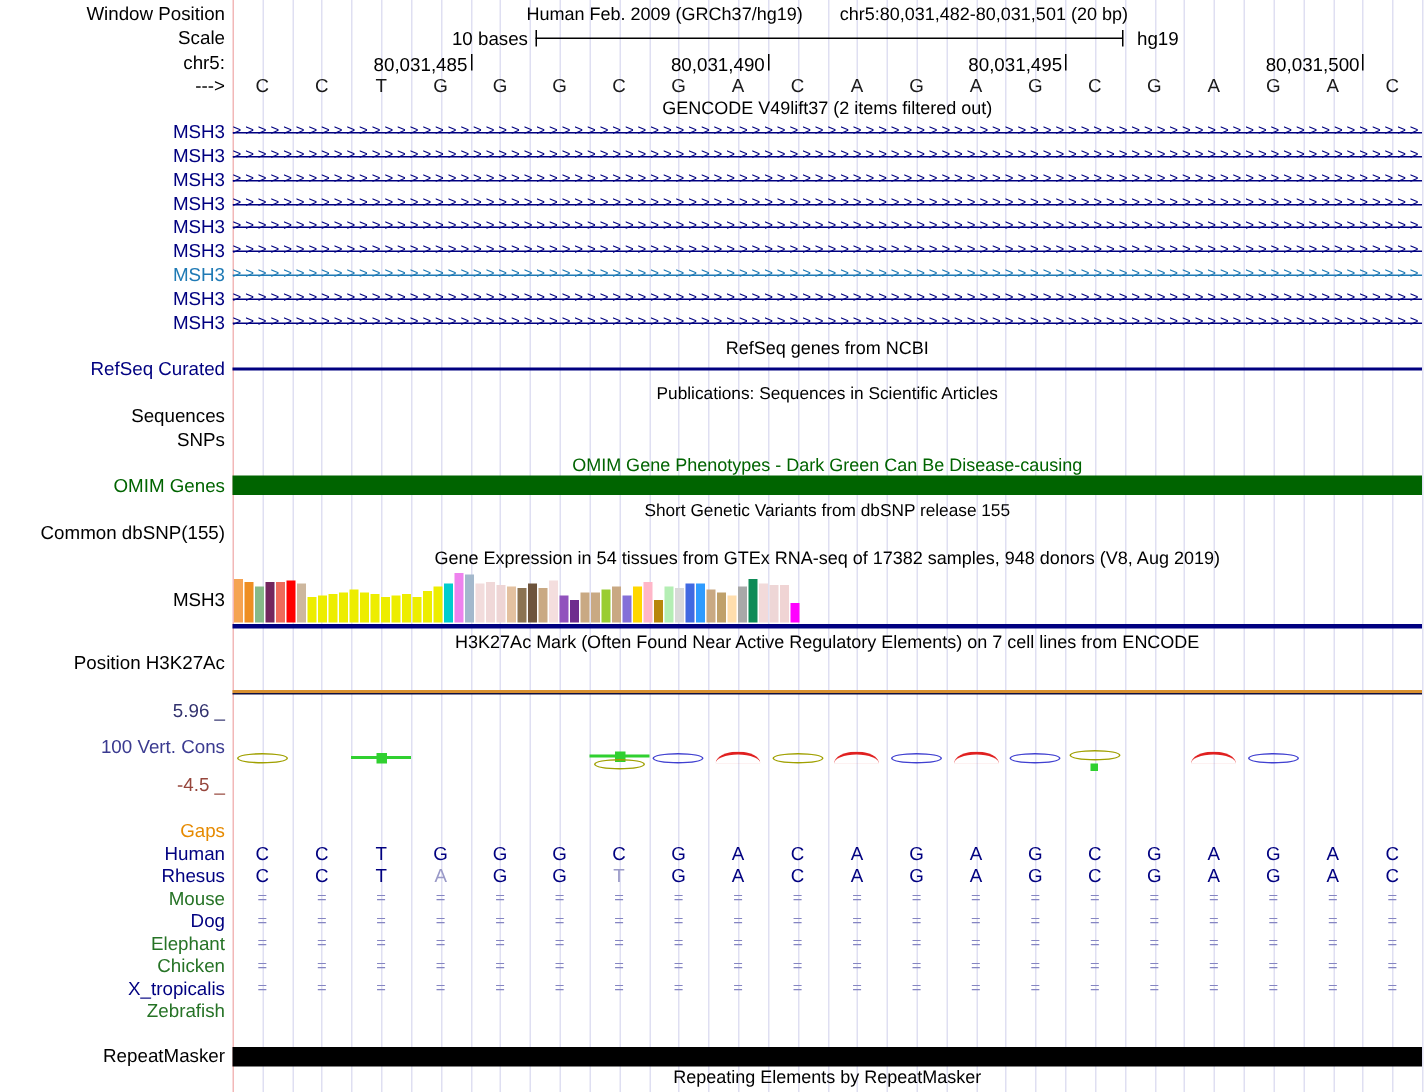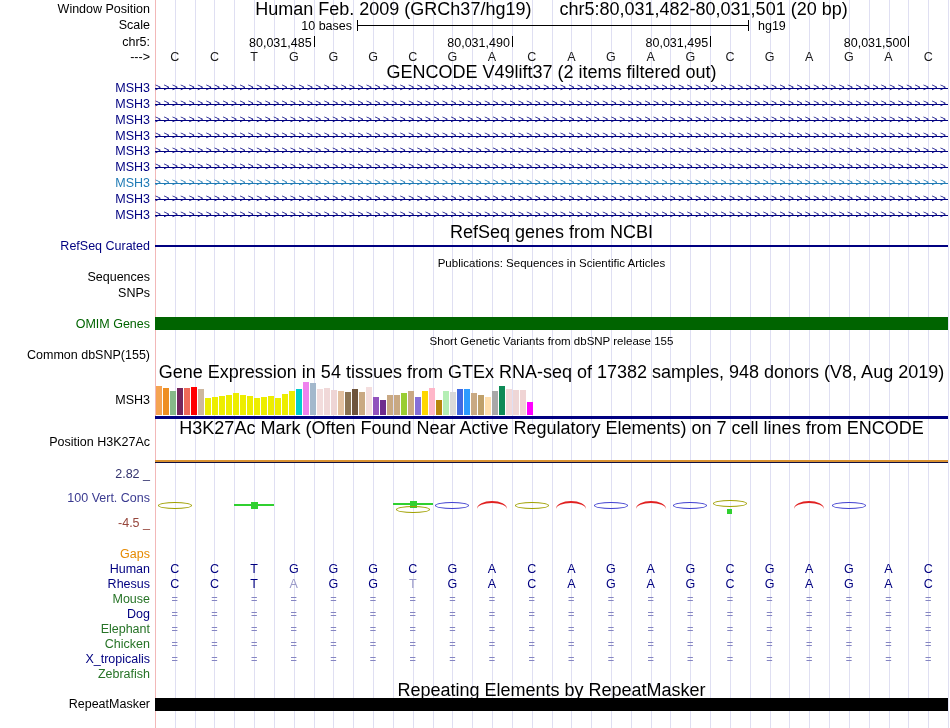--- a/index.html
+++ b/index.html
@@ -2,21 +2,21 @@
 <html><head>
 <meta charset="utf-8">
 <style>
   html,body{margin:0;padding:0;background:#fff;}
   #browser{
     position:relative;width:950px;height:728px;background:#fff;overflow:hidden;
     font-family:"Liberation Sans","DejaVu Sans",sans-serif;color:#000;
   }
   .abs{position:absolute;}
   .lbl{position:absolute;left:0;width:150px;text-align:right;font-size:12.5px;line-height:13px;white-space:nowrap;}
-  .title{position:absolute;left:155px;width:793px;text-align:center;font-size:18px;line-height:13px;white-space:nowrap;}
+  .title{position:absolute;left:155px;width:793px;text-align:center;font-size:12px;line-height:13px;white-space:nowrap;}
   .gridline{position:absolute;top:0;height:728px;width:1px;}
   .seq-letter{position:absolute;width:22px;text-align:center;font-size:12.5px;line-height:13px;}
   .gene-row{position:absolute;left:155px;width:793px;height:13px;overflow:hidden;}
   .gene-row .midline{position:absolute;top:6px;left:0;width:100%;height:1px;}
   .gene-row .arrows{position:absolute;top:0;left:0;width:100%;height:13px;font-size:10px;line-height:12px;letter-spacing:2.6px;overflow:hidden;white-space:nowrap;}
   .hline{position:absolute;left:155px;width:793px;}
   .bar{position:absolute;}
   .glyph-lens{position:absolute;border-radius:50%;background:transparent;}
   .glyph-arc{position:absolute;border-radius:50% 50% 0 0 / 100% 100% 0 0;}
   .cell{position:absolute;width:24px;text-align:center;}
@@ -169,20 +169,21 @@
     </div>
 
   <div class="title" style="top:226px;">RefSeq genes from NCBI</div>
   <div class="lbl" style="top:240px;color:#000080;">RefSeq Curated</div>
   <div class="hline" style="top:245px;height:1.5px;background:#000080;"></div>
 
   <div class="title" style="top:257px;font-size:11.5px;">Publications: Sequences in Scientific Articles</div>
   <div class="lbl" style="top:271px;">Sequences</div>
   <div class="lbl" style="top:287px;">SNPs</div>
 
+  <div class="title" style="top:304px;color:#006400;">OMIM Gene Phenotypes - Dark Green Can Be Disease-causing</div>
   <div class="lbl" style="top:318px;color:#006400;">OMIM Genes</div>
   <div class="hline" style="top:317px;height:13px;background:#006400;"></div>
 
   <div class="title" style="top:335px;font-size:11.5px;">Short Genetic Variants from dbSNP release 155</div>
   <div class="lbl" style="top:349px;">Common dbSNP(155)</div>
 
   <div class="title" style="top:366px;">Gene Expression in 54 tissues from GTEx RNA-seq of 17382 samples, 948 donors (V8, Aug 2019)</div>
   <div class="lbl" style="top:394px;">MSH3</div>
   <div id="gtex-bars">
       <div class="bar" style="left: 156px; top: 386px; width: 6px; height: 29px; background: rgb(245, 163, 82);"></div>
@@ -240,21 +241,21 @@
       <div class="bar" style="left: 520px; top: 390px; width: 6px; height: 25px; background: rgb(240, 212, 212);"></div>
       <div class="bar" style="left: 527px; top: 402px; width: 6px; height: 13px; background: rgb(255, 0, 255);"></div>
     </div>
   <div class="hline" style="top:416px;height:3px;background:#000080;"></div>
 
   <div class="title" style="top:422px;">H3K27Ac Mark (Often Found Near Active Regulatory Elements) on 7 cell lines from ENCODE</div>
   <div class="lbl" style="top:436px;">Position H3K27Ac</div>
   <div class="hline" style="top:460px;height:1.5px;background:#D89030;"></div>
   <div class="hline" style="top:461.5px;height:1.5px;background:#101040;"></div>
 
-  <div class="lbl" style="top:468px;color:#32326E;">2.82 _</div>
+  <div class="lbl" style="top:468px;color:#32326E;">5.96 _</div>
   <div class="lbl" style="top:492px;color:#3A3A90;">100 Vert. Cons</div>
   <div id="cons-glyphs">
       <div class="glyph-lens" style="left: 157.825px; top: 501.5px; width: 32px; height: 5px; border: 1px solid rgb(160, 160, 0);"></div>
       <div class="abs" style="left: 234.125px; top: 504px; width: 40px; height: 1.5px; background: rgb(48, 208, 48);"></div>
       <div class="abs" style="left: 251.125px; top: 501.5px; width: 7px; height: 7px; background: rgb(48, 208, 48);"></div>
       <div class="abs" style="left: 392.725px; top: 503px; width: 40px; height: 1.5px; background: rgb(48, 208, 48);"></div>
       <div class="abs" style="left: 409.725px; top: 500.5px; width: 7px; height: 7px; background: rgb(48, 208, 48);"></div>
       <div class="glyph-lens" style="left: 395.725px; top: 505.5px; width: 32px; height: 5px; border: 1px solid rgb(160, 160, 0);"></div>
       <div class="glyph-lens" style="left: 435.375px; top: 501.5px; width: 32px; height: 5px; border: 1px solid rgb(64, 64, 208);"></div>
       <div class="glyph-arc" style="left: 477.025px; top: 501px; width: 30px; height: 6px; border-top: 2px solid rgb(224, 32, 32);"></div>
@@ -415,16 +416,16 @@
       <div class="cell" style="top: 653px; left: 678.275px; font-size: 11px; line-height: 13px; color: rgb(133, 133, 194);">=</div>
       <div class="cell" style="top: 653px; left: 717.925px; font-size: 11px; line-height: 13px; color: rgb(133, 133, 194);">=</div>
       <div class="cell" style="top: 653px; left: 757.575px; font-size: 11px; line-height: 13px; color: rgb(133, 133, 194);">=</div>
       <div class="cell" style="top: 653px; left: 797.225px; font-size: 11px; line-height: 13px; color: rgb(133, 133, 194);">=</div>
       <div class="cell" style="top: 653px; left: 836.875px; font-size: 11px; line-height: 13px; color: rgb(133, 133, 194);">=</div>
       <div class="cell" style="top: 653px; left: 876.525px; font-size: 11px; line-height: 13px; color: rgb(133, 133, 194);">=</div>
       <div class="cell" style="top: 653px; left: 916.175px; font-size: 11px; line-height: 13px; color: rgb(133, 133, 194);">=</div>
       <div class="lbl" style="top: 668px; color: rgb(38, 115, 38);">Zebrafish</div>
     </div>
 
-  <div class="title" style="top:684px;">Repeating Elements by RepeatMasker</div>
+  <div class="title" style="top:712px;">Repeating Elements by RepeatMasker</div>
   <div class="lbl" style="top:698px;">RepeatMasker</div>
   <div class="hline" style="top:698px;height:13px;background:#000;"></div>
 </div>
 
 </body></html>

